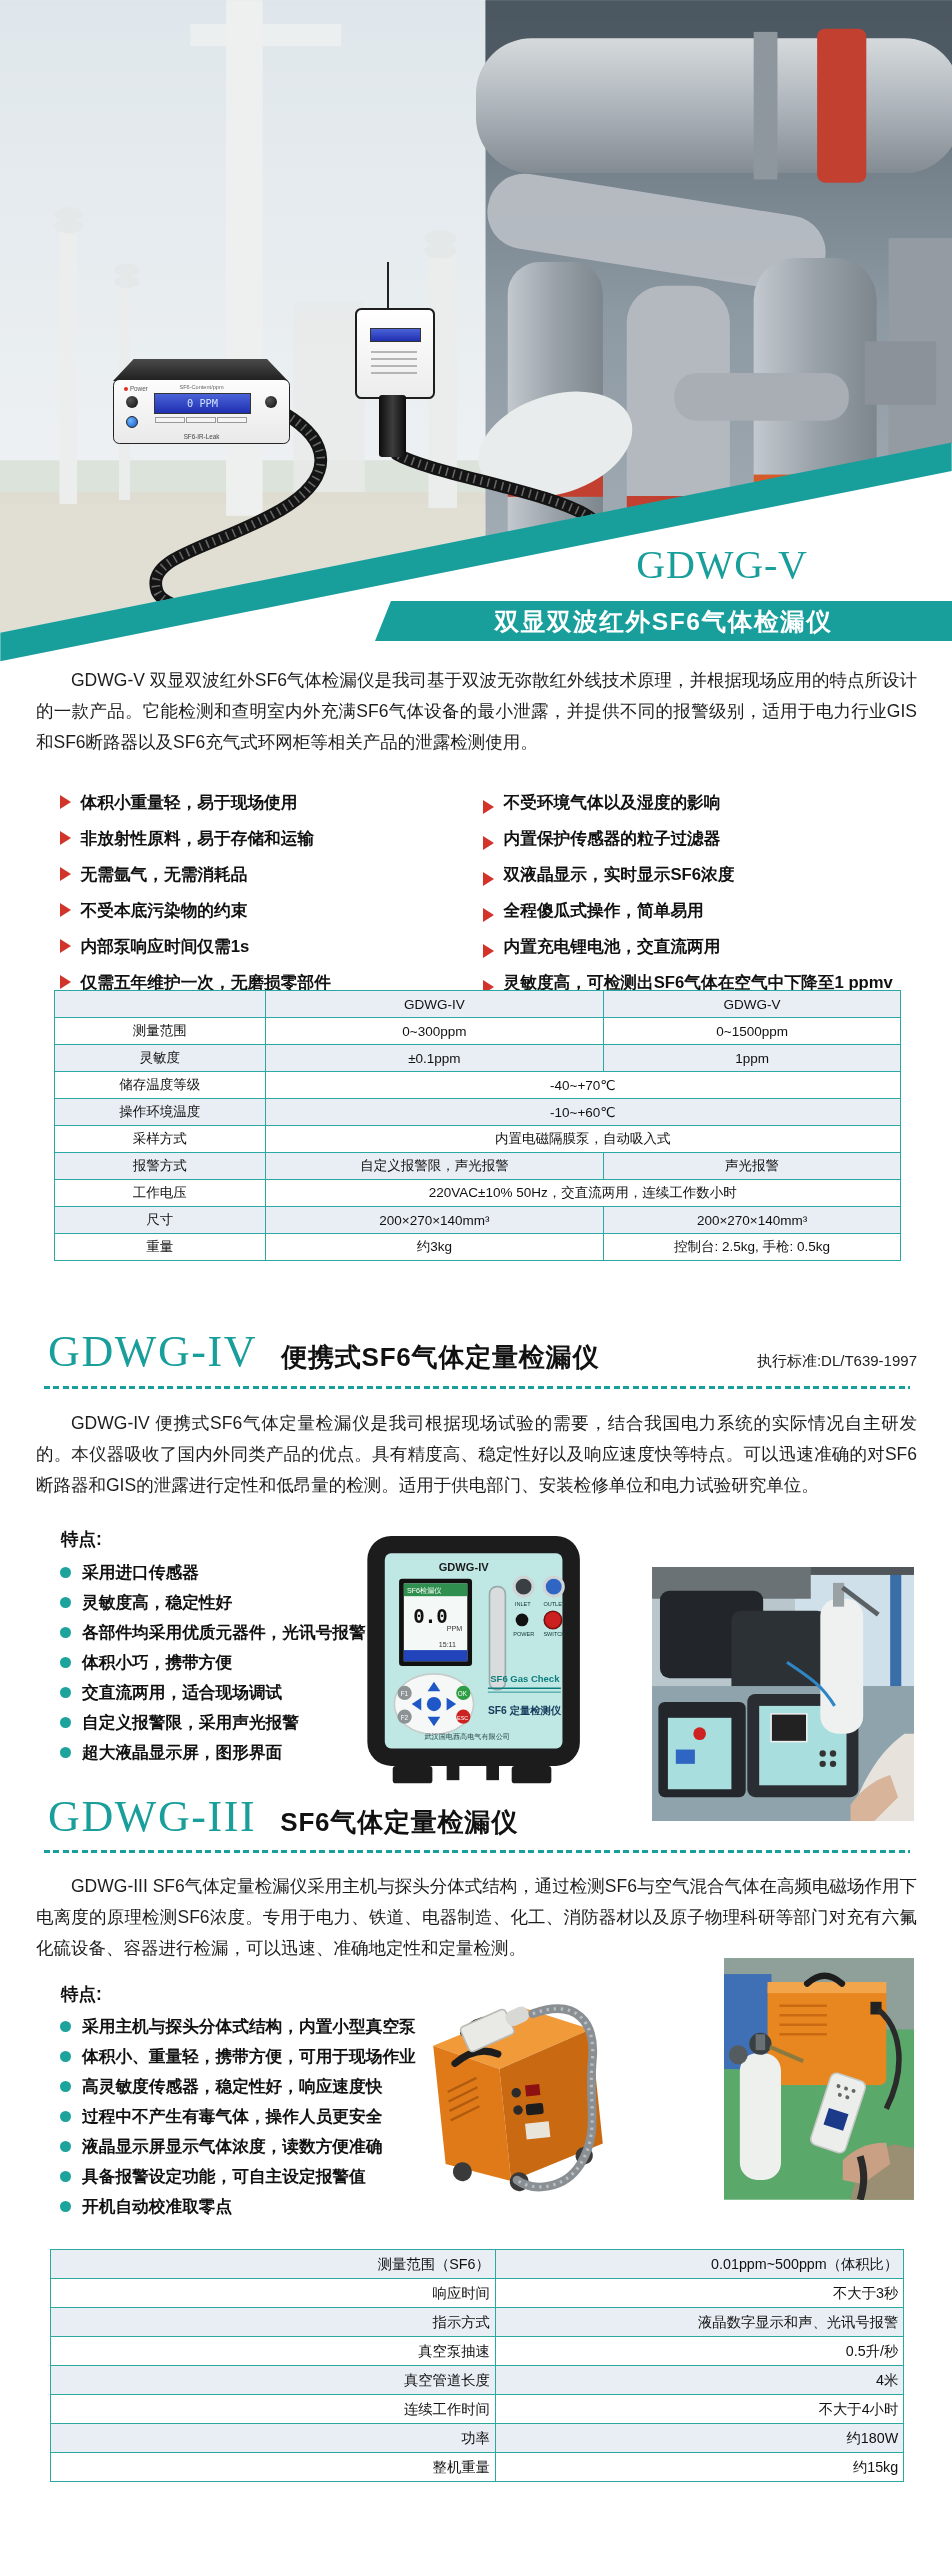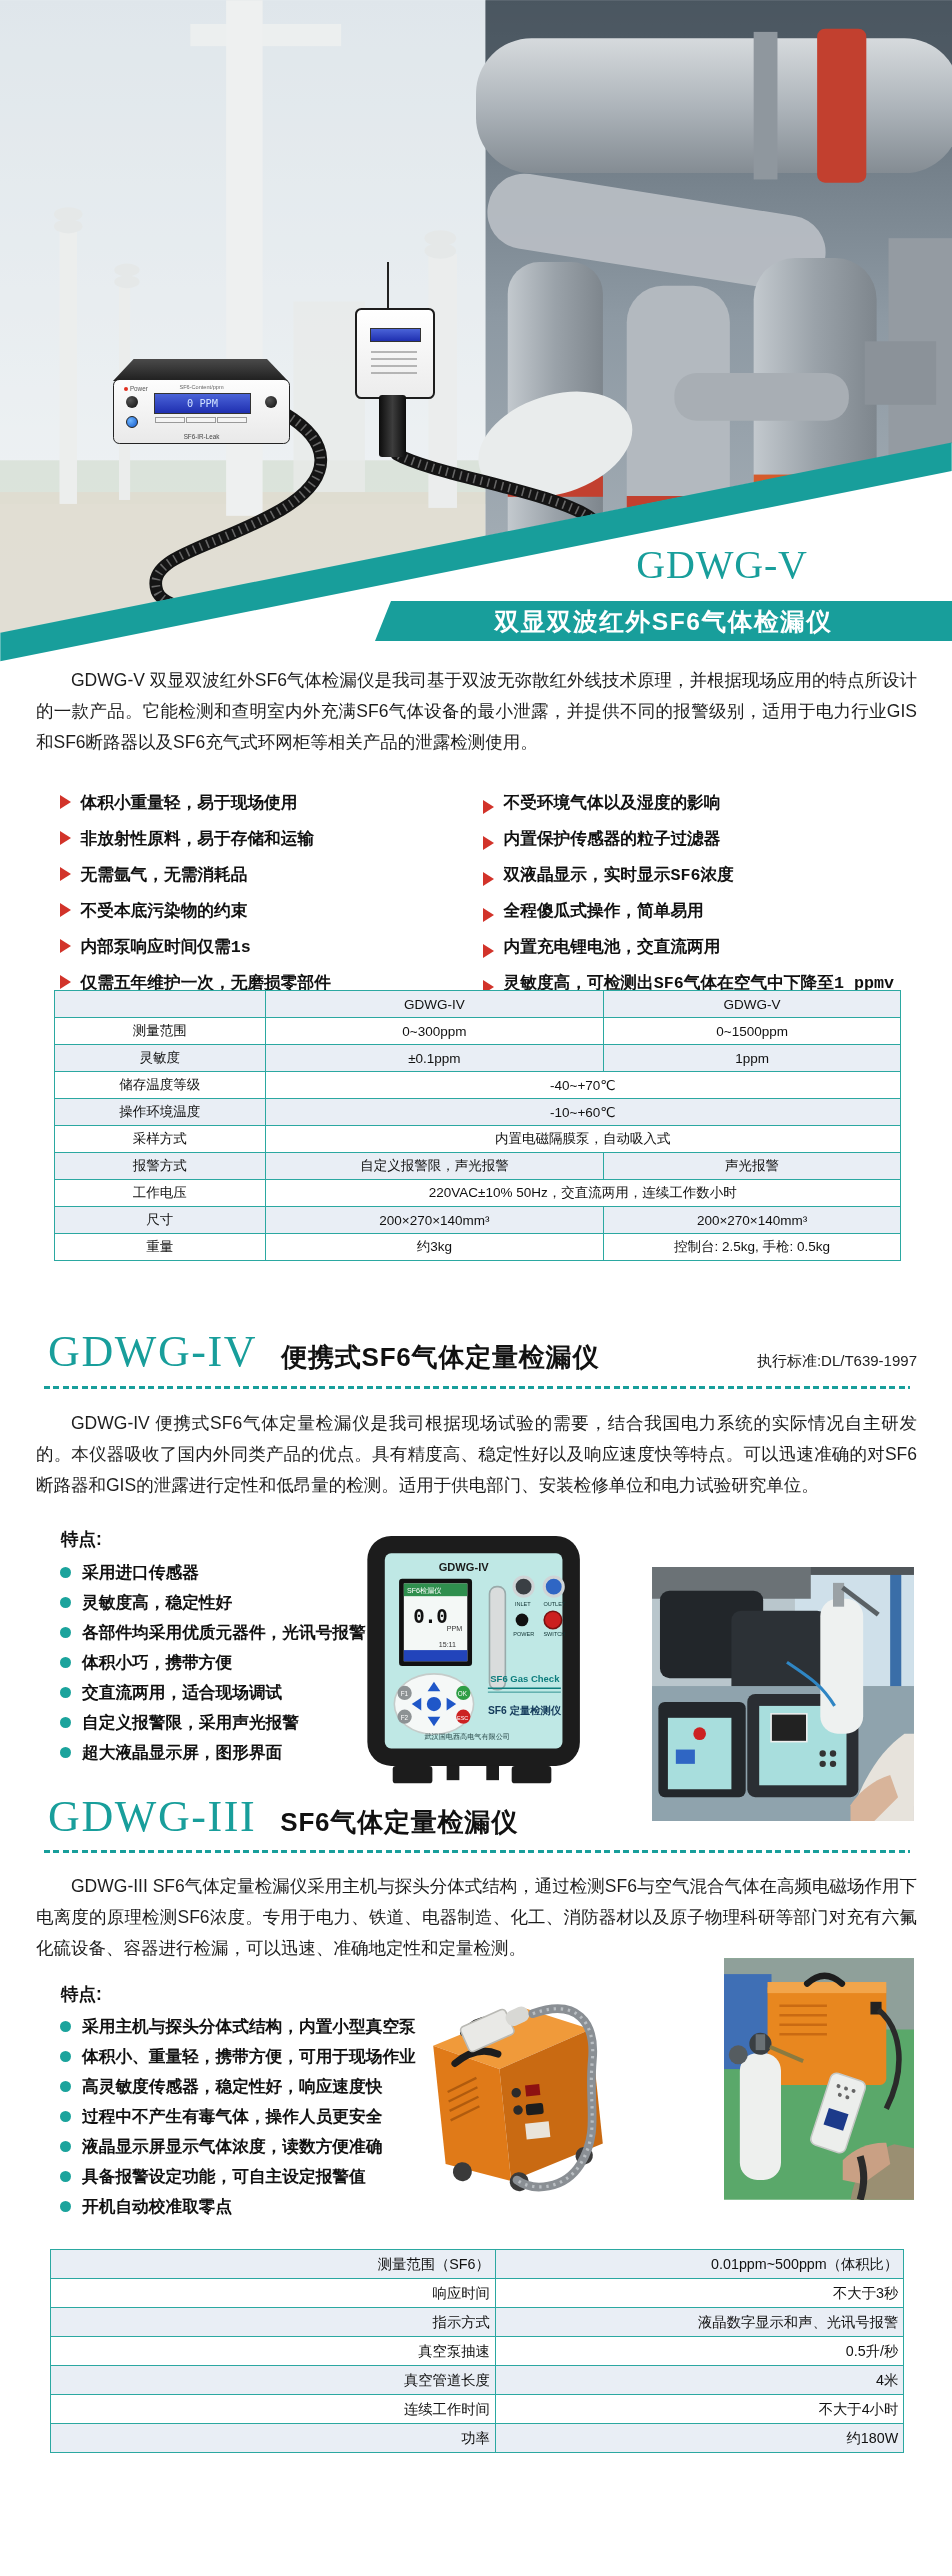--- a/index.html
+++ b/index.html
@@ -37,21 +37,21 @@
   .probe{position:absolute;left:355px;top:308px;width:76px;height:87px;background:linear-gradient(180deg,#fff,#ececec);
          border:2.4px solid #1d1d1d;border-radius:6.3px;}
   .probe::before{content:"";position:absolute;left:30px;top:-48px;width:2.4px;height:46px;background:#222;}
   .probe .mini-lcd{position:absolute;left:12.7px;top:17.5px;width:49px;height:12.7px;background:linear-gradient(180deg,#4a63d8,#1f2fb0);border:0.8px solid #333;}
   .probe .dots{position:absolute;left:14.3px;top:41px;width:46px;height:24px;
         background:repeating-linear-gradient(180deg,#9a9a9a 0 1.6px,transparent 1.6px 7.1px);opacity:.7;}
   .probe-body{position:absolute;left:379px;top:395px;width:27px;height:62px;background:linear-gradient(90deg,#0c0c0c,#3d3d3d,#0c0c0c);border-radius:3.2px;}
   
   .para{position:absolute;left:36px;width:881px;font-size:17.5px;line-height:31px;color:#1d1d1d;
         text-indent:2em;font-weight:500;text-align:justify;}
-  .bullets{position:absolute;top:784px;left:60px;width:865px;font-family:Liberation Mono, monospace;}
+  .bullets{position:absolute;top:784px;left:60px;width:865px;}
   .bullet-row{display:flex;height:36px;align-items:center;}
   .bullet-col-l{width:423px;display:flex;align-items:center;}
   .bullet-col-r{flex:1;display:flex;align-items:flex-end;}
   .tri{width:0;height:0;border-left:11px solid #d2332a;border-top:7.1px solid transparent;
        border-bottom:7.1px solid transparent;margin-right:9.5px;flex:none;}
   .bullet-text{font-size:16.7px;font-weight:600;color:#111;}
   
   table.spec{position:absolute;border-collapse:collapse;table-layout:fixed;}
   table.spec td{border:1.6px solid #2ba8a1;text-align:center;font-size:13.5px;color:#111;
                 height:26px;padding:0 4.8px;font-weight:500;}
@@ -555,17 +555,21 @@
       <td>4米</td>
     </tr>
     <tr>
       <td class="c0">连续工作时间</td>
       <td>不大于4小时</td>
     </tr>
     <tr>
       <td class="c0">功率</td>
       <td>约180W</td>
     </tr>
+    <tr>
+      <td class="c0">整机重量</td>
+      <td>约15kg</td>
+    </tr>
   </tbody>
     </table>
 
 </div>
 
 
 </body></html>

